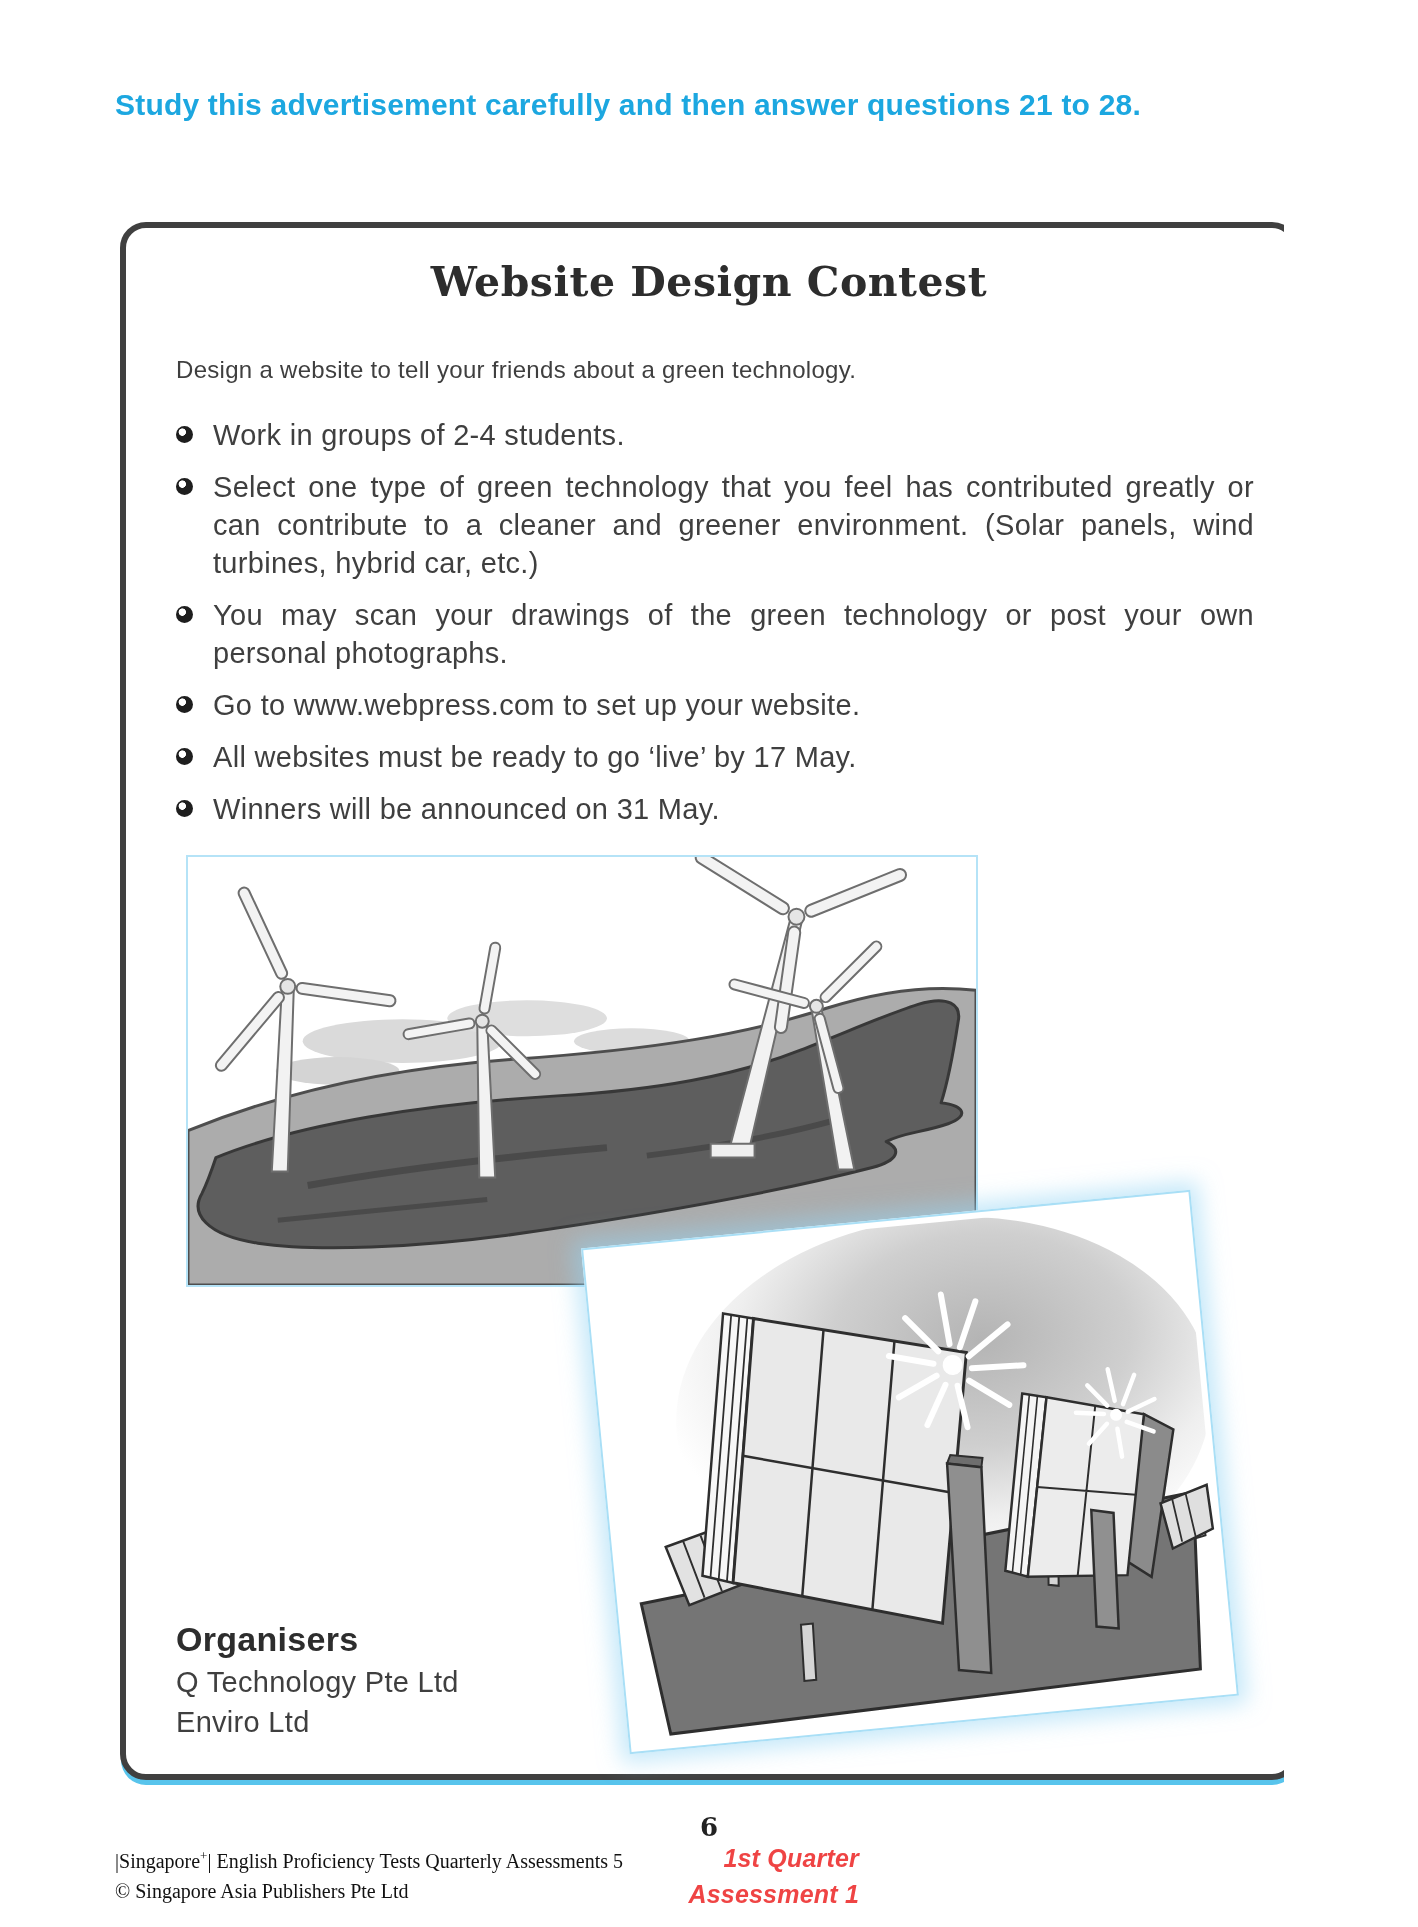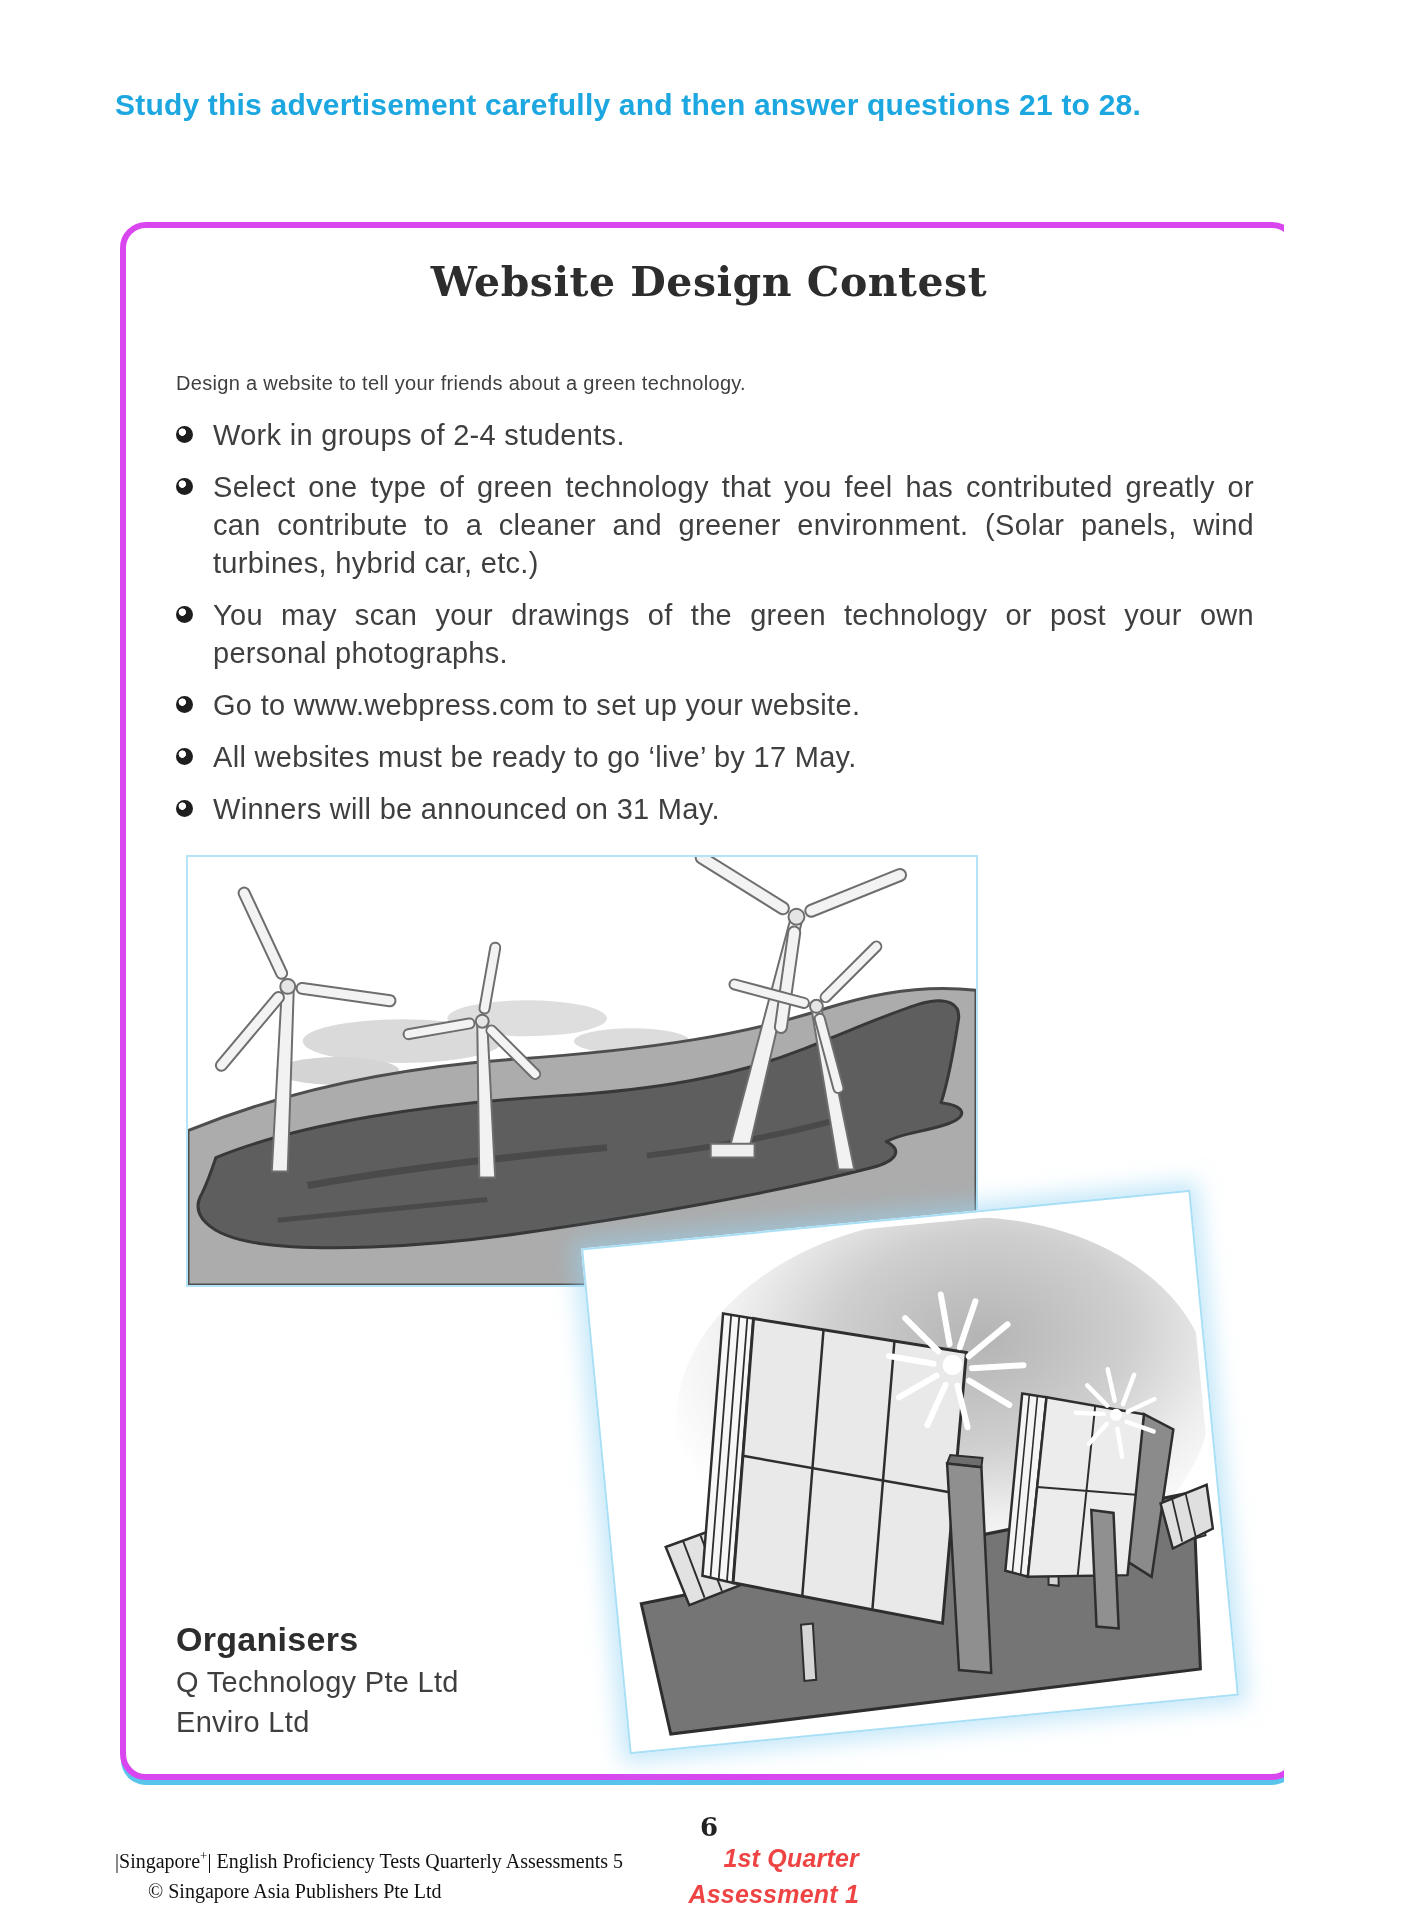--- a/index.html
+++ b/index.html
@@ -12,33 +12,33 @@
   }
   
   .instruction{
     position:absolute;left:115px;top:88px;width:1200px;
     font-size:30px;font-weight:700;color:#1CA7E0;letter-spacing:.2px;
   }
   
   .advert-box{
     position:absolute;left:120px;top:222px;
     width:1166px;height:1546px;
-    border:6px solid #d946ef;border-radius:26px;
+    border:6px solid #404040;border-radius:26px;
     box-shadow:0 6px 0 -1px #58C4EC;
     background:#ffffff;
   }
   .advert-title{
     position:absolute;left:0;top:30px;width:100%;
     text-align:center;
     font-family:"DejaVu Serif","Liberation Serif",serif;
     font-size:41px;font-weight:700;color:#2d2d2d;letter-spacing:.5px;
   }
   .intro{
     position:absolute;left:50px;top:128px;width:1080px;
-    font-size:20px;color:#3F3F3F;letter-spacing:.3px;margin-top:16px;
+    font-size:24px;color:#3F3F3F;letter-spacing:.3px;
   }
   .bullet-list{
     position:absolute;left:50px;top:188px;width:1078px;
     list-style:none;margin:0;padding:0;
   }
   .bullet-list li{
     display:flex;align-items:flex-start;
     margin-bottom:14px;
   }
   .bullet-glyph{
@@ -85,21 +85,21 @@
     position:absolute;left:0;top:1812px;width:1418px;text-align:center;
     font-family:"DejaVu Serif","Liberation Serif",serif;
     font-size:26px;font-weight:700;color:#222222;
   }
   .imprint{
     position:absolute;left:115px;
     font-family:"Liberation Serif",serif;
     font-size:20px;color:#111111;
   }
   .imprint-1{top:1848px;}
-  .imprint-2{top:1880px;margin-left:33px;}
+  .imprint-2{top:1880px;}
   .imprint sup{font-size:13px;}
   .quarter{
     position:absolute;left:559px;width:300px;text-align:right;
     font-size:25px;font-weight:700;font-style:italic;color:#ef4444;
     letter-spacing:.2px;
   }
   .quarter-1{top:1844px;}
   .quarter-2{top:1880px;}
 </style>
 </head>

